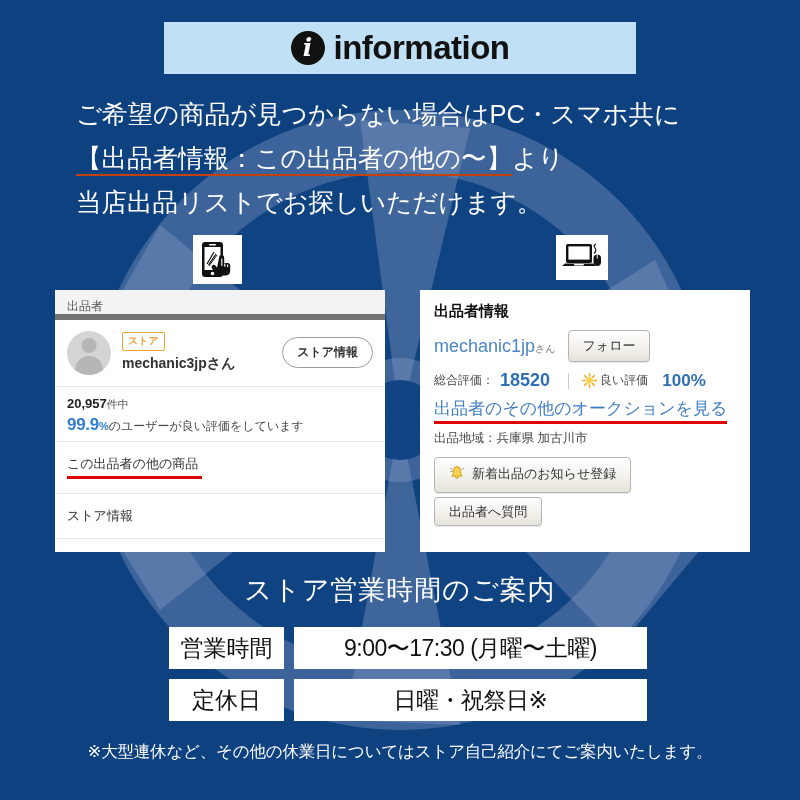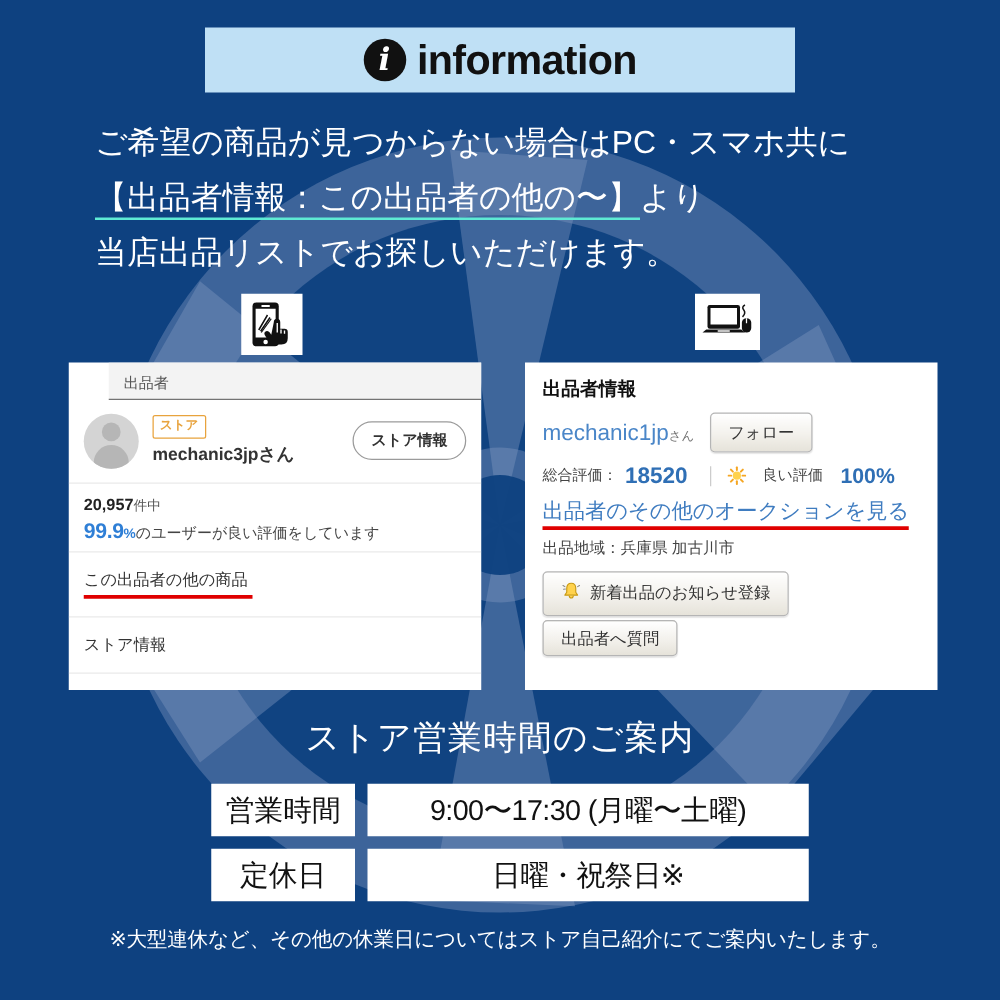--- a/index.html
+++ b/index.html
@@ -67,21 +67,21 @@
     width: 680px;
     z-index: 2;
     color: #ffffff;
     font-size: 25.5px;
     line-height: 44px;
     letter-spacing: 0px;
     white-space: nowrap;
   }
   #intro .ln { display: block; }
   #intro .ul-seg {
-    border-bottom: 2px solid #5eead4;
+    border-bottom: 2px solid #c2410c;
     padding-bottom: 2px;
   }
 
   
   .device-icon {
     position: absolute;
     z-index: 2;
     background: #ffffff;
     display: flex;
     align-items: center;
@@ -102,26 +102,25 @@
   #card-sp {
     left: 55px;
     top: 290px;
     width: 330px;
     height: 262px;
     font-size: 12px;
     color: #333333;
   }
   #card-sp .sp-head {
     background: #f3f3f3;
-    border-bottom: 1px solid #737373;
+    border-bottom: 6px solid #737373;
     padding: 8px 12px;
     font-size: 12px;
     color: #555555;
     height: 30px;
-    margin-left: 32px;
   }
   #card-sp .sp-seller {
     display: flex;
     align-items: center;
     padding: 11px 12px 12px 12px;
     border-bottom: 1px solid #eaeaea;
     height: 67px;
     font-weight: bold;
   }
   #card-sp .avatar {
@@ -270,21 +269,21 @@
     color: #2f6fb5;
     margin-left: 6px;
   }
   #card-pc .pc-ratingrow .divider {
     width: 1px;
     height: 16px;
     background: #cccccc;
     margin: 0 13px 0 18px;
   }
   #card-pc .pc-ratingrow .sunicon { margin-right: 3px; display:inline-flex; }
-  #card-pc .pc-ratingrow .good { color: #444444; margin-left: 10px; }
+  #card-pc .pc-ratingrow .good { color: #444444; }
   #card-pc .pc-ratingrow .pct {
     font-size: 17px;
     font-weight: bold;
     color: #2f6fb5;
     margin-left: 14px;
   }
   #card-pc .pc-auclink {
     font-size: 17px;
     color: #3f7cc0;
     position: relative;

